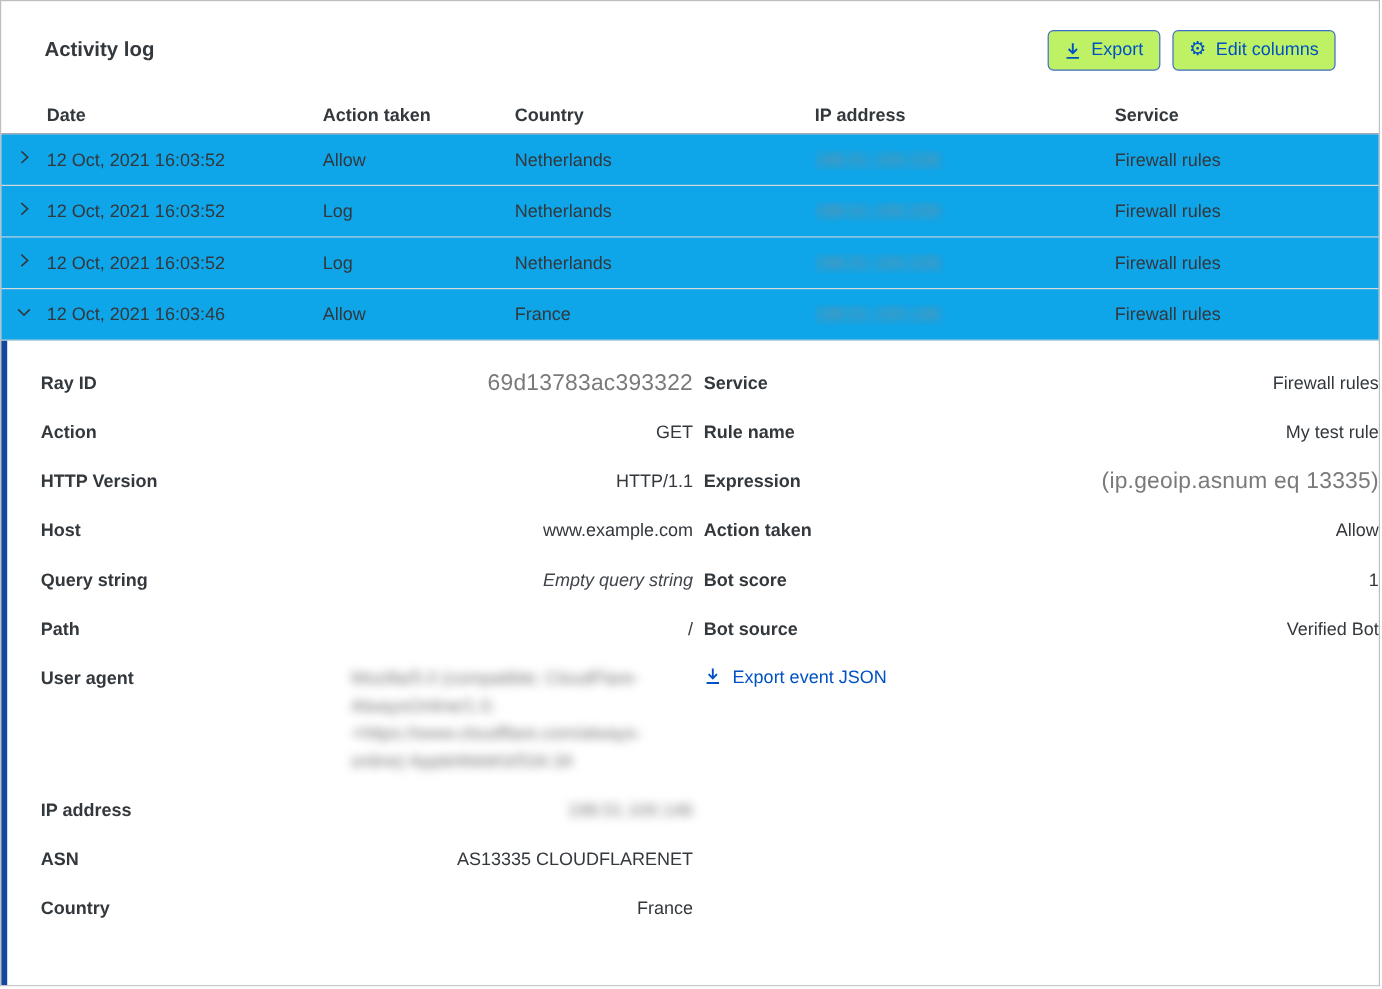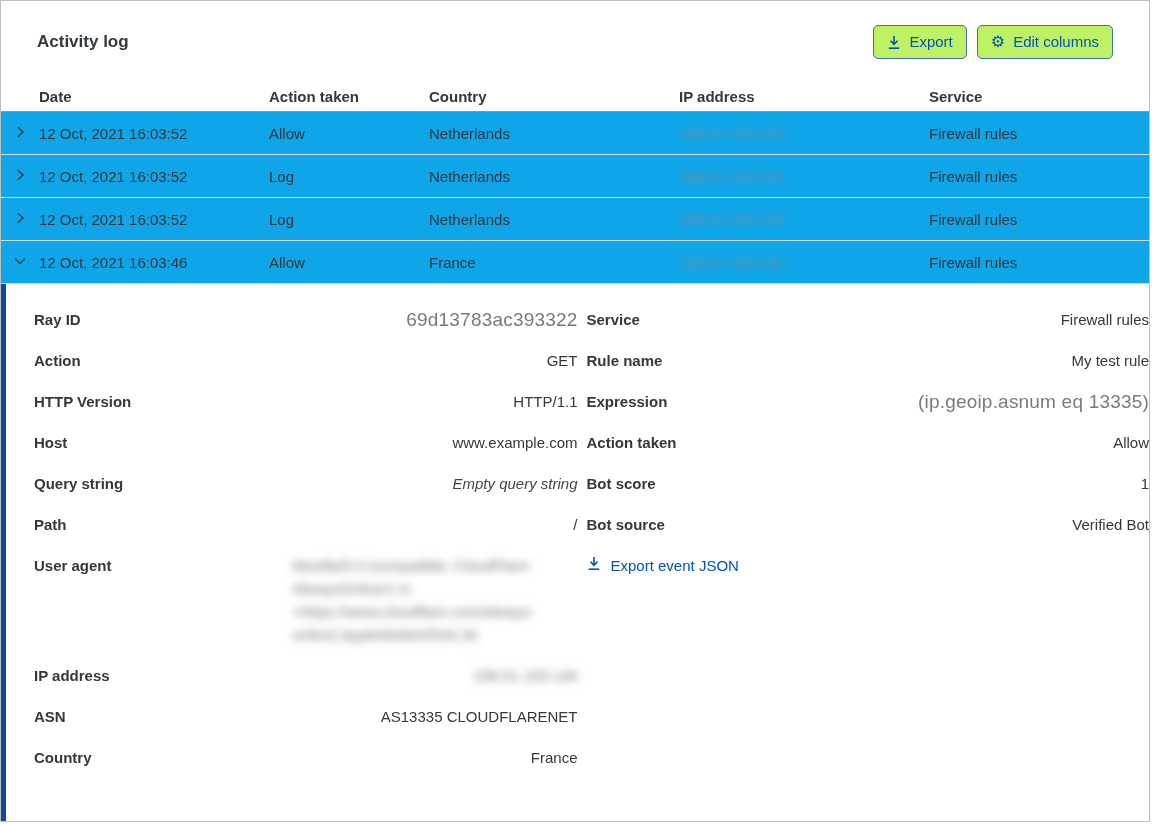--- a/index.html
+++ b/index.html
@@ -33,21 +33,21 @@
   .dcol-left{padding-left:28px;}
   .dcol-right{padding-left:9px;}
   .drow{display:flex;margin-bottom:18px;font-size:15px;line-height:23px;justify-content:space-between;}
   .dcol-left .dlabel{width:112px;min-width:112px;font-weight:700;}
   .dcol-right .dlabel{width:115px;min-width:115px;font-weight:700;}
   .dvalue{max-width:285px;}
   .mono{font-family:Liberation Sans, sans-serif;color:var(--mono_gray);
         font-size:19px;letter-spacing:0.2px;word-break:break-all;}
   .italic{font-style:italic;color:#40464c;}
   .blurtext{filter:blur(4px);color:#777;}
-  .export-link{display:inline-flex;gap:10px;align-items:center;color:var(--accent);
+  .export-link{display:inline-flex;gap:10px;color:var(--accent);
                font-size:15px;cursor:pointer;margin-top:2px;}
 </style>
 </head>
 <body>
 
 <div class="frame">
 
   <div class="topbar">
     <div class="title">Activity log</div>
     <div class="btns">

